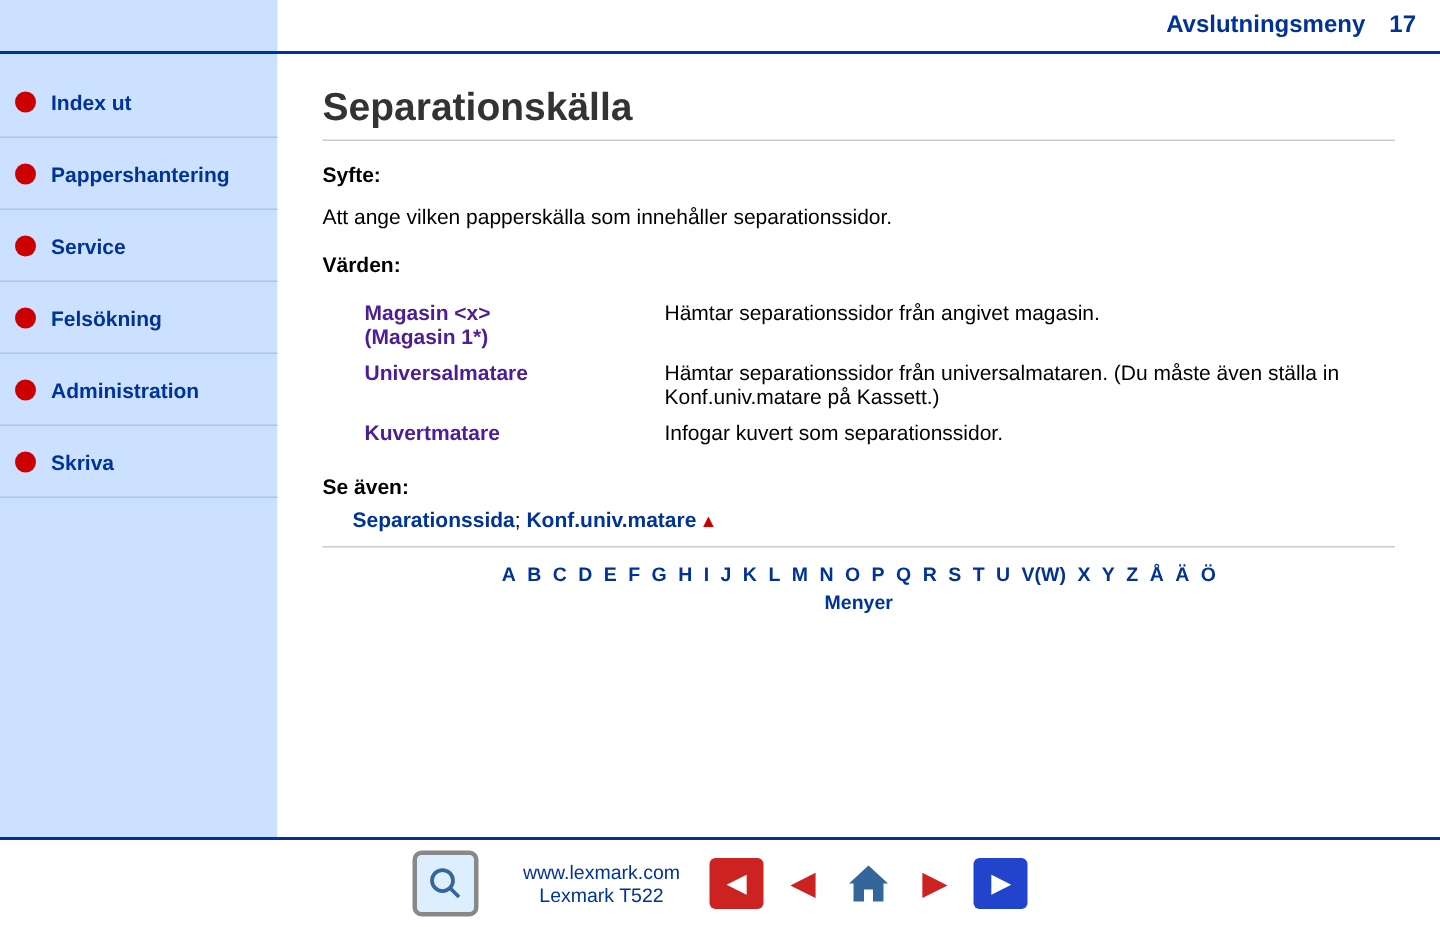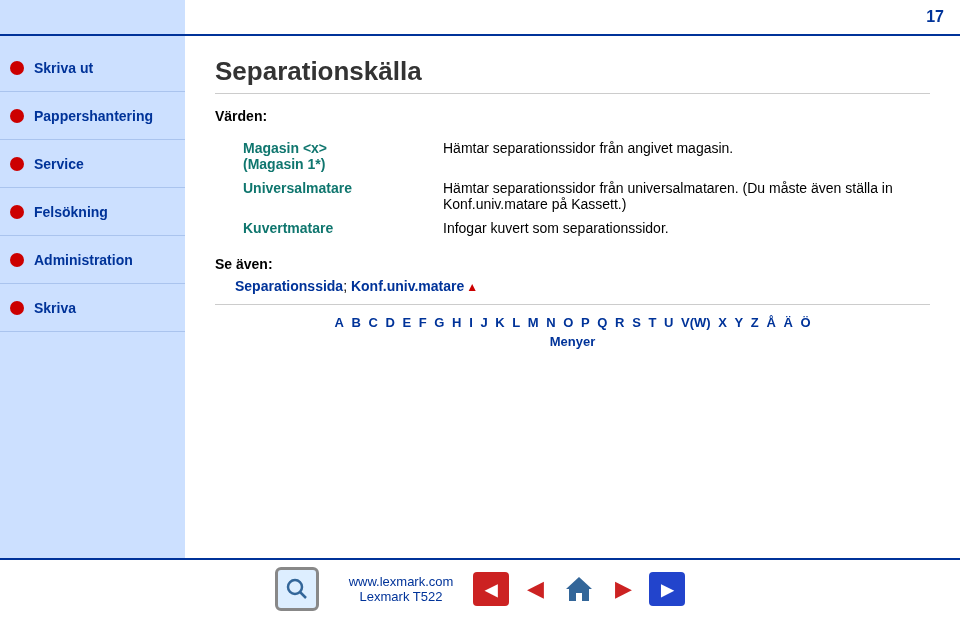--- a/index.html
+++ b/index.html
@@ -130,21 +130,21 @@
     }
     .values-table td {
       vertical-align: top;
       padding: 4px 8px;
       font-size: 14px;
       color: #000;
     }
     .values-table td:first-child {
       font-weight: bold;
       width: 200px;
-      color: #0f766e;
+      color: #4c1d95;
     }
 
     .see-also {
       margin-top: 16px;
       font-weight: bold;
       font-size: 14px;
       color: #000000;
     }
 
     .see-also-links {
@@ -272,30 +272,31 @@
     }
   </style>
 </head>
 <body>
 
 <div class="top-bar">
   <div class="top-bar-left">
     
   </div>
   <div class="top-bar-right">
+    <span class="menu-title">Avslutningsmeny</span>
     <span class="page-num">17</span>
   </div>
 </div>
 
 <div class="main-content">
 
   <nav class="sidebar">
     <div class="sidebar-item">
       <span class="sidebar-dot"></span>
-      <a class="sidebar-label">Skriva ut</a>
+      <a class="sidebar-label">Index ut</a>
     </div>
     <div class="sidebar-item">
       <span class="sidebar-dot"></span>
       <a class="sidebar-label">Pappershantering</a>
     </div>
     <div class="sidebar-item">
       <span class="sidebar-dot"></span>
       <a class="sidebar-label">Service</a>
     </div>
     <div class="sidebar-item">
@@ -308,20 +309,24 @@
     </div>
     <div class="sidebar-item">
       <span class="sidebar-dot"></span>
       <a class="sidebar-label">Skriva</a>
     </div>
   </nav>
 
   <div class="content-area">
     <h1 class="page-title">Separationskälla</h1>
 
+    <div class="values-section">
+      <div class="section-label">Syfte:</div>
+      <p class="purpose-text">Att ange vilken papperskälla som innehåller separationssidor.</p>
+    </div>
 
     <div class="values-section">
       <div class="section-label">Värden:</div>
       <table class="values-table">
         <tbody>
           <tr>
             <td>Magasin &lt;x&gt;<br>(Magasin 1*)</td>
             <td>Hämtar separationssidor från angivet magasin.</td>
           </tr>
           <tr>

